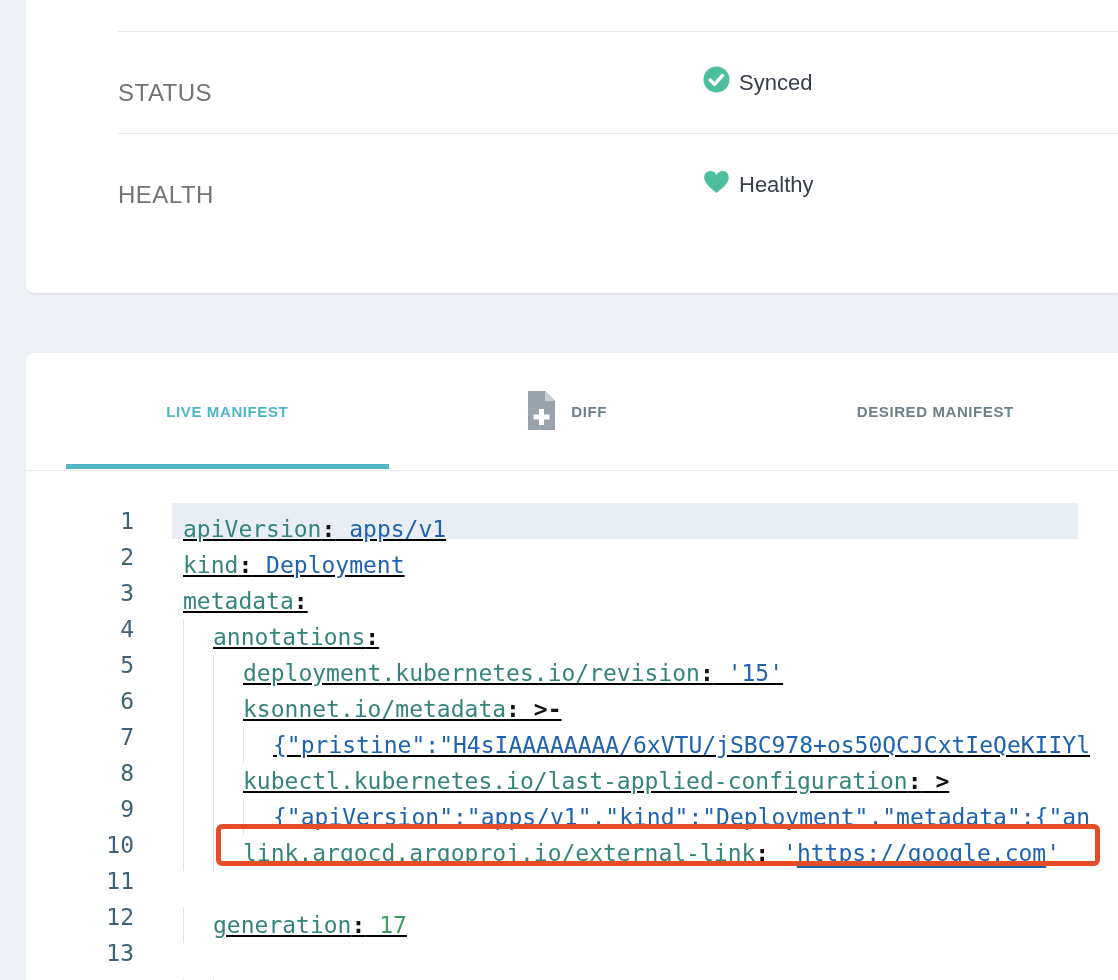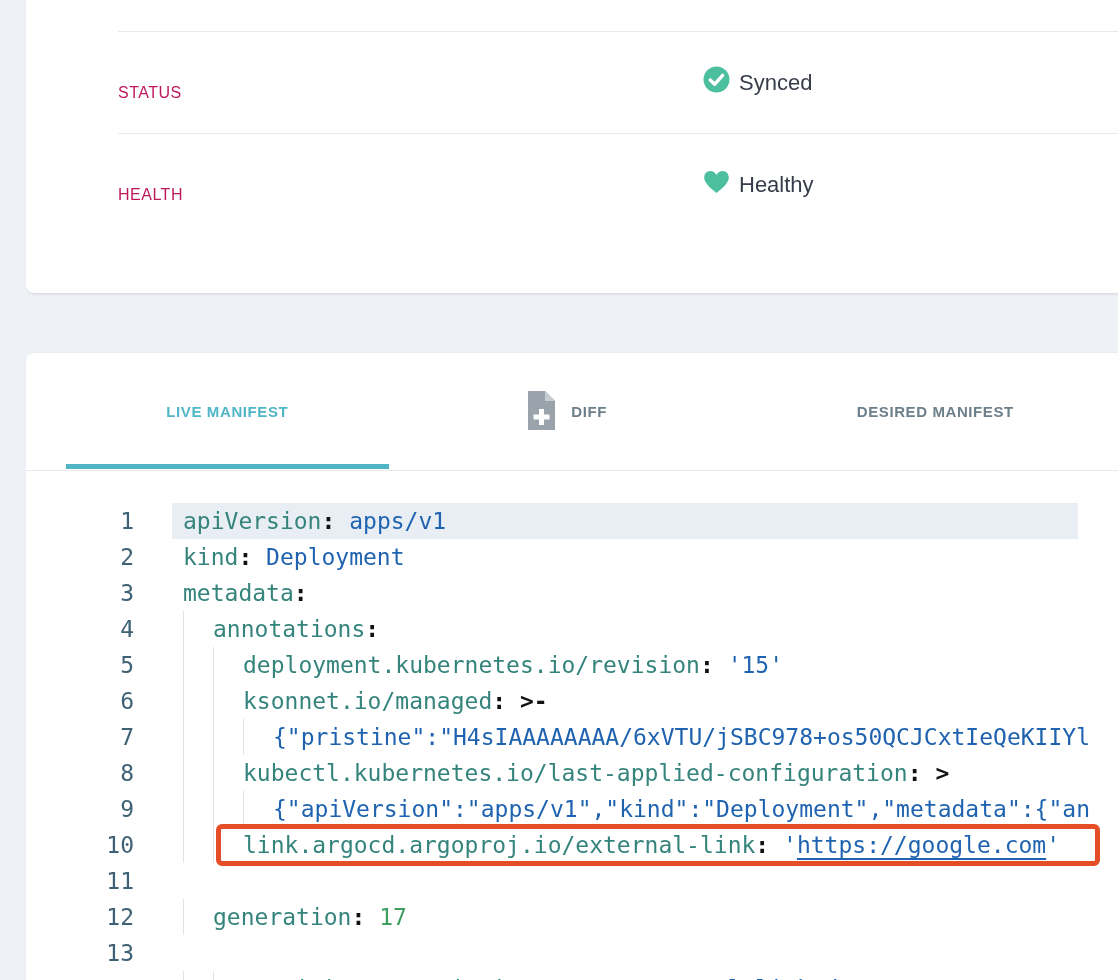--- a/index.html
+++ b/index.html
@@ -7,22 +7,22 @@
     background:#eef1f5; font-family:"Liberation Sans", sans-serif; }
 
   .card { position:absolute; background:#fff;
     box-shadow:1px 1px 3px rgba(0,0,0,0.12); border-radius:8px; }
 
   
   #status-card { left:26px; top:-12px; width:1100px; height:305px; }
   #status-card .spacer { height:43px; }
   .status-row { margin-left:92px; height:102px; border-top:1px solid #e7eaed;
     display:flex; align-items:center; }
-  .status-label { width:585px; font-size:16px; letter-spacing:0.5px;
-    color:#be185d; font-weight:500;margin-top:20px; }
+  .status-label { width:585px; font-size:24px; letter-spacing:0.5px;
+    color:#737373; font-weight:500;margin-top:20px; }
   .status-value { display:flex; align-items:center; gap:9px;
     font-size:22px; color:#363c4a; }
 
   
   #manifest-card { left:26px; top:353px; width:1100px; height:627px;
     border-radius:8px 8px 0 0; overflow:hidden; }
 
   .tab-bar { height:118px; border-bottom:1px solid #e8eaec;
     display:flex; padding-left:40px; }
   .tab { position:relative; display:flex; align-items:center; justify-content:center;
@@ -34,21 +34,21 @@
   .tab.active { color:#50b6c6; }
   .tab.active .underline { position:absolute; left:0; bottom:1px;
     width:100%; height:5px; background:#50b6c6; }
 
   
   #code-lines { position:relative; margin-top:32px;
     font-family:"DejaVu Sans Mono", monospace; font-size:23px; }
   .crow { position:relative; height:36px; line-height:36px; white-space:pre; }
   .lnum { position:absolute; left:0; top:0; width:108px; text-align:right;
     color:#3f6175; }
-  .ltext { position:absolute; left:157px; top:0; white-space:pre; }
+  .ltext { position:absolute; left:157px; top:8px; white-space:pre;text-decoration:underline; }
   .guide { display:inline-block; width:30px; height:36px;
     border-left:1px solid #dfe3e7; vertical-align:top; }
   .hl-bg { position:absolute; left:146px; top:0; width:906px; height:36px;
     background:#e9eef4; }
   .red-box { position:absolute; left:190px; top:-3px; width:884px; height:42px;
     border:5px solid #e44d26; border-radius:6px; pointer-events:none; }
   .sg-k { color:#35847c; }
   .sg-c { color:#121212; font-weight:bold; }
   .sg-p { color:#121212; font-weight:bold; }
   .sg-v { color:#1f63b0; }
@@ -112,21 +112,21 @@
       <span>DESIRED MANIFEST</span>
     </div>
   </div>
 
   <div id="code-lines">
       <div class="crow"><span class="hl-bg"></span><span class="lnum">1</span><span class="ltext"><span class="sg-k">apiVersion</span><span class="sg-c">:</span><span class="sg-v"> apps/v1</span></span></div>
       <div class="crow"><span class="lnum">2</span><span class="ltext"><span class="sg-k">kind</span><span class="sg-c">:</span><span class="sg-v"> Deployment</span></span></div>
       <div class="crow"><span class="lnum">3</span><span class="ltext"><span class="sg-k">metadata</span><span class="sg-c">:</span></span></div>
       <div class="crow"><span class="lnum">4</span><span class="ltext"><span class="guide"></span><span class="sg-k">annotations</span><span class="sg-c">:</span></span></div>
       <div class="crow"><span class="lnum">5</span><span class="ltext"><span class="guide"></span><span class="guide"></span><span class="sg-k">deployment.kubernetes.io/revision</span><span class="sg-c">:</span><span class="sg-v"> '15'</span></span></div>
-      <div class="crow"><span class="lnum">6</span><span class="ltext"><span class="guide"></span><span class="guide"></span><span class="sg-k">ksonnet.io/managed</span><span class="sg-c">:</span><span class="sg-p"> &gt;-</span></span></div>
+      <div class="crow"><span class="lnum">6</span><span class="ltext"><span class="guide"></span><span class="guide"></span><span class="sg-k">ksonnet.io/metadata</span><span class="sg-c">:</span><span class="sg-p"> &gt;-</span></span></div>
       <div class="crow"><span class="lnum">7</span><span class="ltext"><span class="guide"></span><span class="guide"></span><span class="guide"></span><span class="sg-v">{"pristine":"H4sIAAAAAAAA/6xVTU/jSBC978+os50QCJCxtIeQeKIIYl</span></span></div>
       <div class="crow"><span class="lnum">8</span><span class="ltext"><span class="guide"></span><span class="guide"></span><span class="sg-k">kubectl.kubernetes.io/last-applied-configuration</span><span class="sg-c">:</span><span class="sg-p"> &gt;</span></span></div>
       <div class="crow"><span class="lnum">9</span><span class="ltext"><span class="guide"></span><span class="guide"></span><span class="guide"></span><span class="sg-v">{"apiVersion":"apps/v1","kind":"Deployment","metadata":{"an</span></span></div>
       <div class="crow"><span class="lnum">10</span><span class="ltext"><span class="guide"></span><span class="guide"></span><span class="sg-k">link.argocd.argoproj.io/external-link</span><span class="sg-c">:</span><span class="sg-v"> '</span><a class="sg-l" href="#">https://google.com</a><span class="sg-v">'</span></span><span class="red-box"></span></div>
       <div class="crow"><span class="lnum">11</span></div>
       <div class="crow"><span class="lnum">12</span><span class="ltext"><span class="guide"></span><span class="sg-k">generation</span><span class="sg-c">:</span><span class="sg-n"> 17</span></span></div>
       <div class="crow"><span class="lnum">13</span></div>
       <div class="crow"><span class="lnum">14</span><span class="ltext"><span class="guide"></span><span class="guide"></span><span class="sg-k">app.kubernetes.io/instance</span><span class="sg-c">:</span><span class="sg-v"> external-link-demo</span></span></div>
     </div>
 </div>

